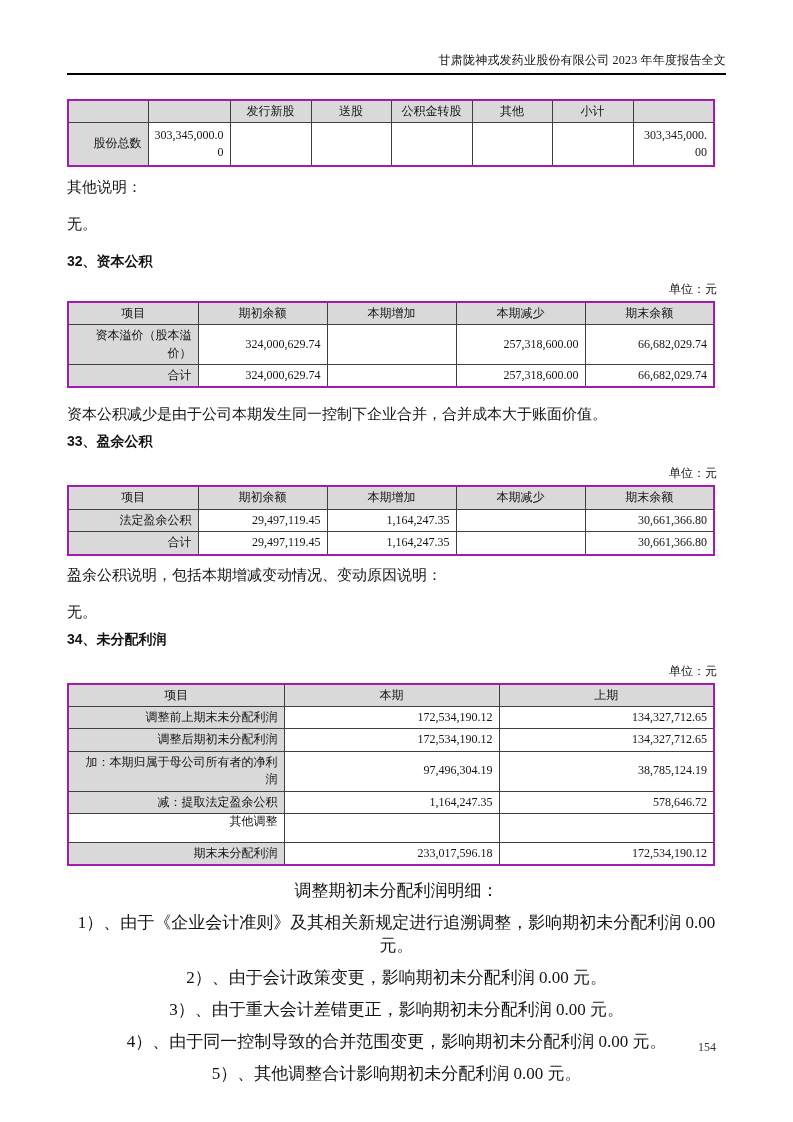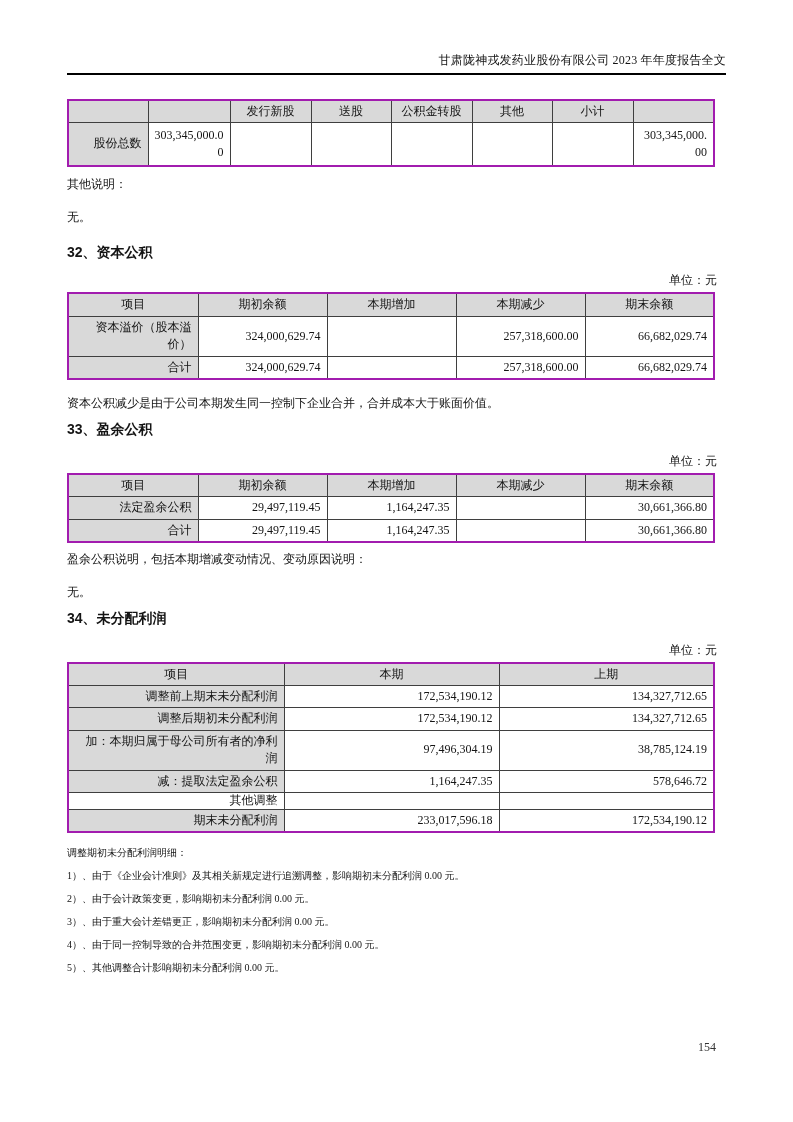--- a/index.html
+++ b/index.html
@@ -40,29 +40,29 @@
   .fin-table th { background: #d9d9d9; text-align: center; }
   .fin-table td.label { background: #d9d9d9; text-align: right; }
   .fin-table td.label.plain { background: #ffffff; }
   .fin-table td.num { text-align: right; }
 
   .share-table td.num { word-break: break-all; }
   .share-table .data-row td { height: 43px; }
   .share-table th { height: 22px; }
   .t5 th { height: 22px; }
   .t3 th { height: 21px; }
-  .t3 tr.short td { padding-top: 0; padding-bottom: 1px; line-height: 1.25; }
-
-  .note { font-size: 12px; line-height: 1.4; font-family: Liberation Mono, monospace; }
+  .t3 tr.short td { padding-top: 0; padding-bottom: 13px; line-height: 1.25; }
+
+  .note { font-size: 15px; line-height: 1.4; }
   .sec-heading {
     font-family: "Liberation Sans", "DejaVu Sans", sans-serif;
     font-size: 14px; font-weight: bold;
   }
   .unit-line { font-size: 12px; text-align: right; width: 650px; }
-  .detail-line { font-size: 10px; margin-top: 9px; }
+  .detail-line { font-size: 17px; margin-top: 9px; text-align: center; }
 
   .mt24 { margin-top: 24px; }
   .mt20 { margin-top: 8px; }
   .mt18 { margin-top: 18px; }
   .mt16 { margin-top: 16px; }
   .mt14 { margin-top: 14px; }
   .mt13 { margin-top: 13px; }
   .mt10 { margin-top: 10px; }
   .mt9  { margin-top: 9px; }
   .mt3  { margin-top: 3px; }

